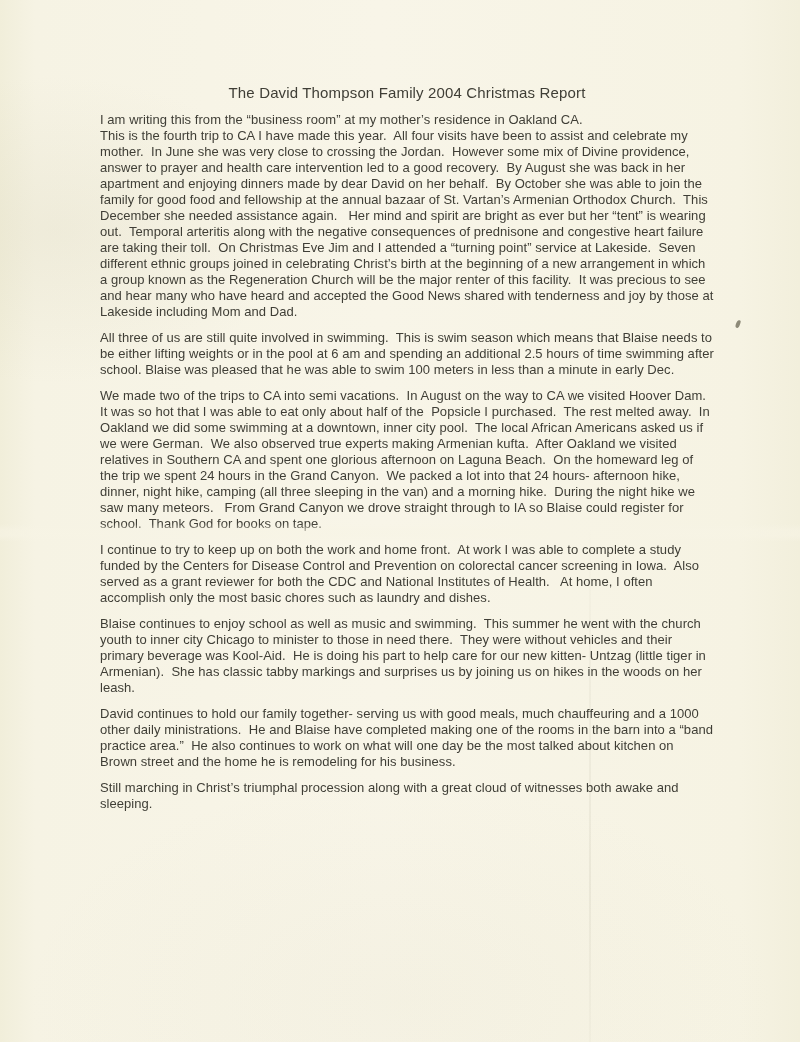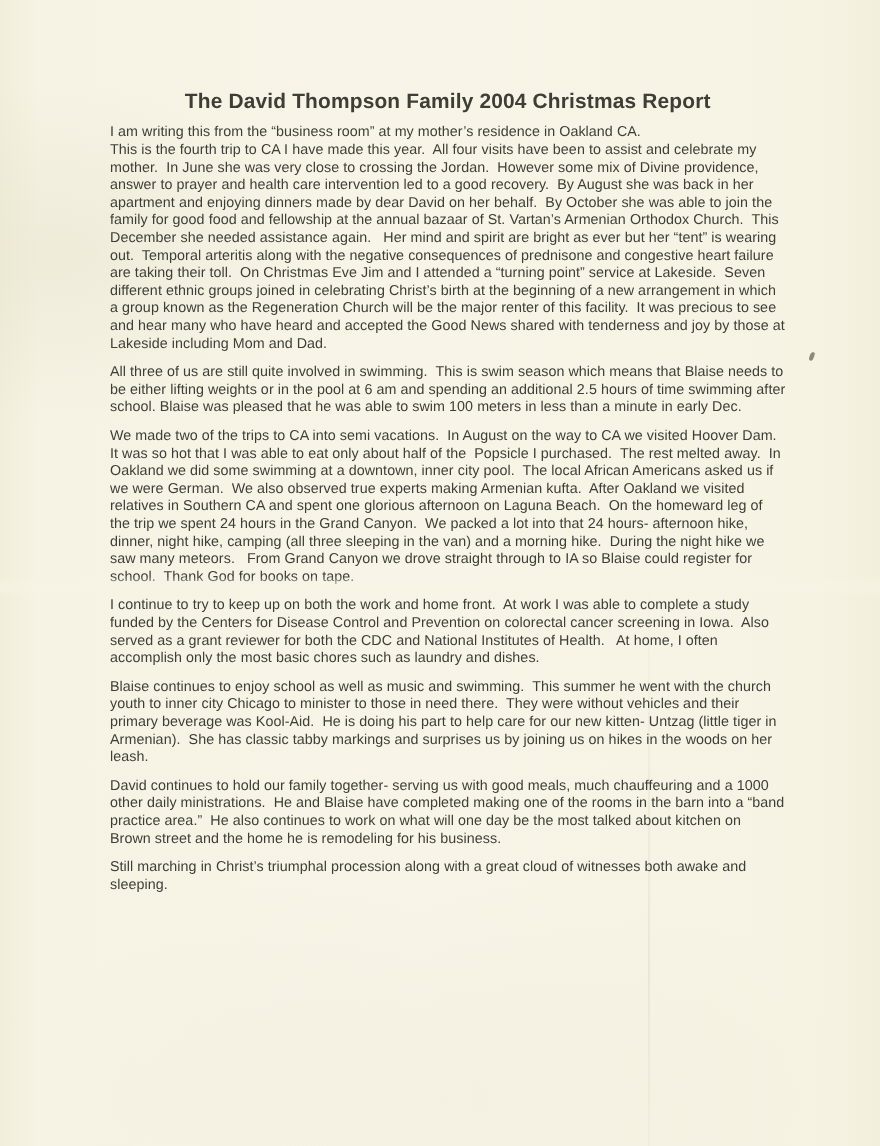--- a/index.html
+++ b/index.html
@@ -24,22 +24,22 @@
       linear-gradient(90deg, #f1eeda 0px, #f6f3e4 35px, #f8f5e8 380px, #f6f3e3 740px, #f2efdc 800px);
   }
   .content {
     position: absolute;
     left: 100px;
     top: 84px;
     width: 614px;
   }
   .title {
     margin: 0 0 11px 0;
-    font-size: 19px;
-    font-weight: bold;
+    font-size: 15px;
+    font-weight: normal;
     text-align: center;
     letter-spacing: 0.15px;
     line-height: 17px;
   }
   .para {
     margin: 0 0 10px 0;
     font-size: 13px;
     line-height: 16px;
     letter-spacing: 0.05px;
     white-space: pre-wrap;

